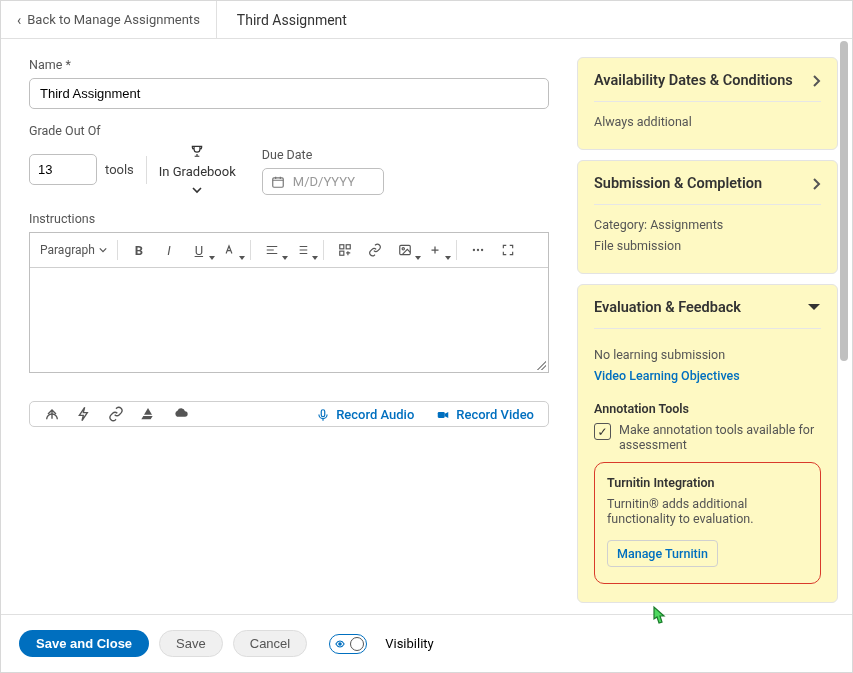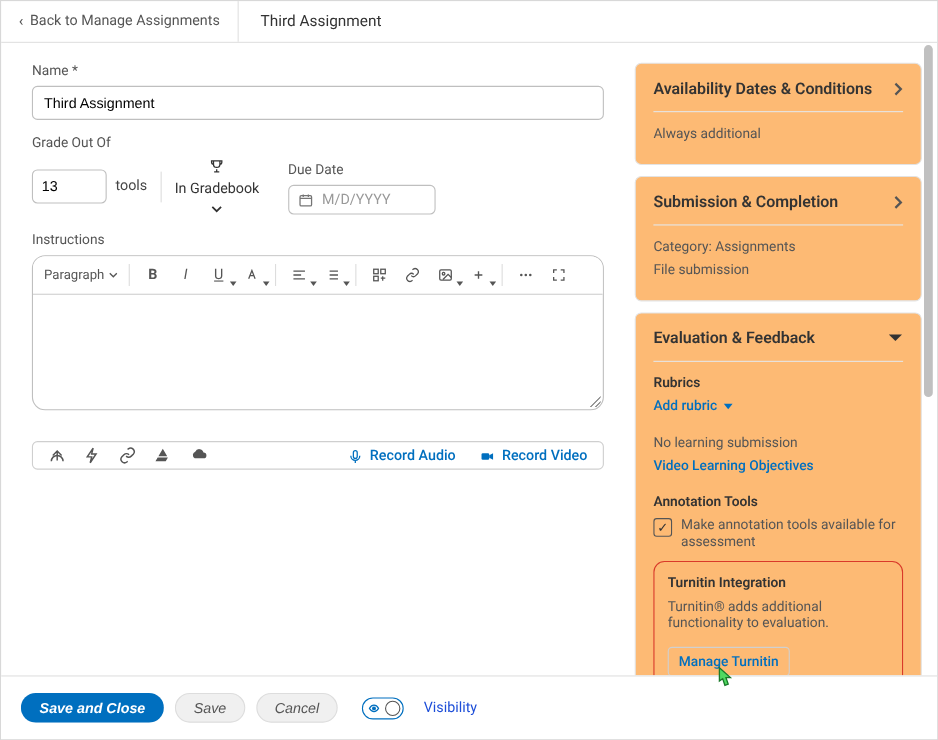--- a/index.html
+++ b/index.html
@@ -93,27 +93,27 @@
     flex-direction: column;
   }
   .date-input {
     display: flex;
     align-items: center;
     border: 1px solid #bfbfbf;
     border-radius: 5px;
     padding: 5px 8px;
     gap: 8px;
     color: #999;
-    width: 134px;
+    width: 122px;
   }
   .date-input .cal { color: #757575; }
   .instructions { margin-top: 16px; }
   .editor {
     border: 1px solid #bfbfbf;
-    border-radius: 12px;
+    border-radius: 0;
     overflow: hidden;
   }
   .toolbar {
     display: flex;
     align-items: center;
     padding: 4px 8px;
     border-bottom: 1px solid #cfcfcf;
     gap: 4px;
     background: #fff;
     font-size: 13px;
@@ -185,21 +185,21 @@
   .media-link { display: flex; align-items: center; gap: 6px; color: #006fbf; font-size: 13px; cursor: pointer; font-weight: 500;}
   .side {
     width: 265px;
     padding-right: 4px;
   }
   .panel {
     border: 1px solid #e3e3e3;
     border-radius: 6px;
     padding: 14px 16px 14px 16px;
     margin-bottom: 10px;
-    background: #fdba74;
+    background: #fef9c3;
   }
   .panel-head {
     display: flex;
     justify-content: space-between;
     align-items: center;
     cursor: pointer;
     padding-bottom: 12px;
     border-bottom: 1px solid #e6e6e6;
     margin-bottom: 12px;
   }
@@ -266,21 +266,20 @@
     padding: 0 18px;
     gap: 10px;
     background: #fff;
   }
   .btn {
     padding: 5px 16px;
     border-radius: 14px;
     font-size: 13px;
     cursor: pointer;
     border: 1px solid transparent;
-    font-style: italic;
   }
   .btn-primary {
     background: #006fbf;
     color: #fff;
     font-weight: 600;
   }
   .btn-secondary {
     background: #f0f0f0;
     color: #555;
     border-color: #ddd;
@@ -304,21 +303,21 @@
     background: #fff;
     position: absolute;
     right: 2px;
   }
   .toggle .eye {
     position: absolute;
     left: 4px;
     font-size: 10px;
     color: #006fbf;
   }
-  .vis-label { font-size: 13px; color: #1d4ed8; margin-left: 8px; }
+  .vis-label { font-size: 13px; color: #000000; margin-left: 8px; }
   .scrollbar {
     position: absolute;
     right: 2px;
     top: 40px;
     width: 12px;
     bottom: 60px;
   }
   .scroll-thumb {
     background: #c0c0c0;
     border-radius: 6px;
@@ -538,24 +537,20 @@
     <div class="panel" style="padding-bottom:18px;">
       <div class="panel-head">
         <h3>Evaluation &amp; Feedback</h3>
         <span class="caret-d">
           <svg width="14" height="10" viewBox="0 0 14 10">
               <path d="M1 1l6 6 6-6z" fill="#333"></path>
             </svg>
         </span>
       </div>
 
-      <div class="panel-section" style="margin-top:8px;">
-        <div class="panel-h4">Rubrics</div>
-        <div class="link dd">Add rubric</div>
-      </div>
 
       <div class="panel-section">
         <div class="panel-sub">No learning submission</div>
         <div class="link">Video Learning Objectives</div>
       </div>
 
       <div class="panel-section">
         <div class="panel-h4">Annotation Tools</div>
         <div class="check-row">
           <div class="check">✓</div>

